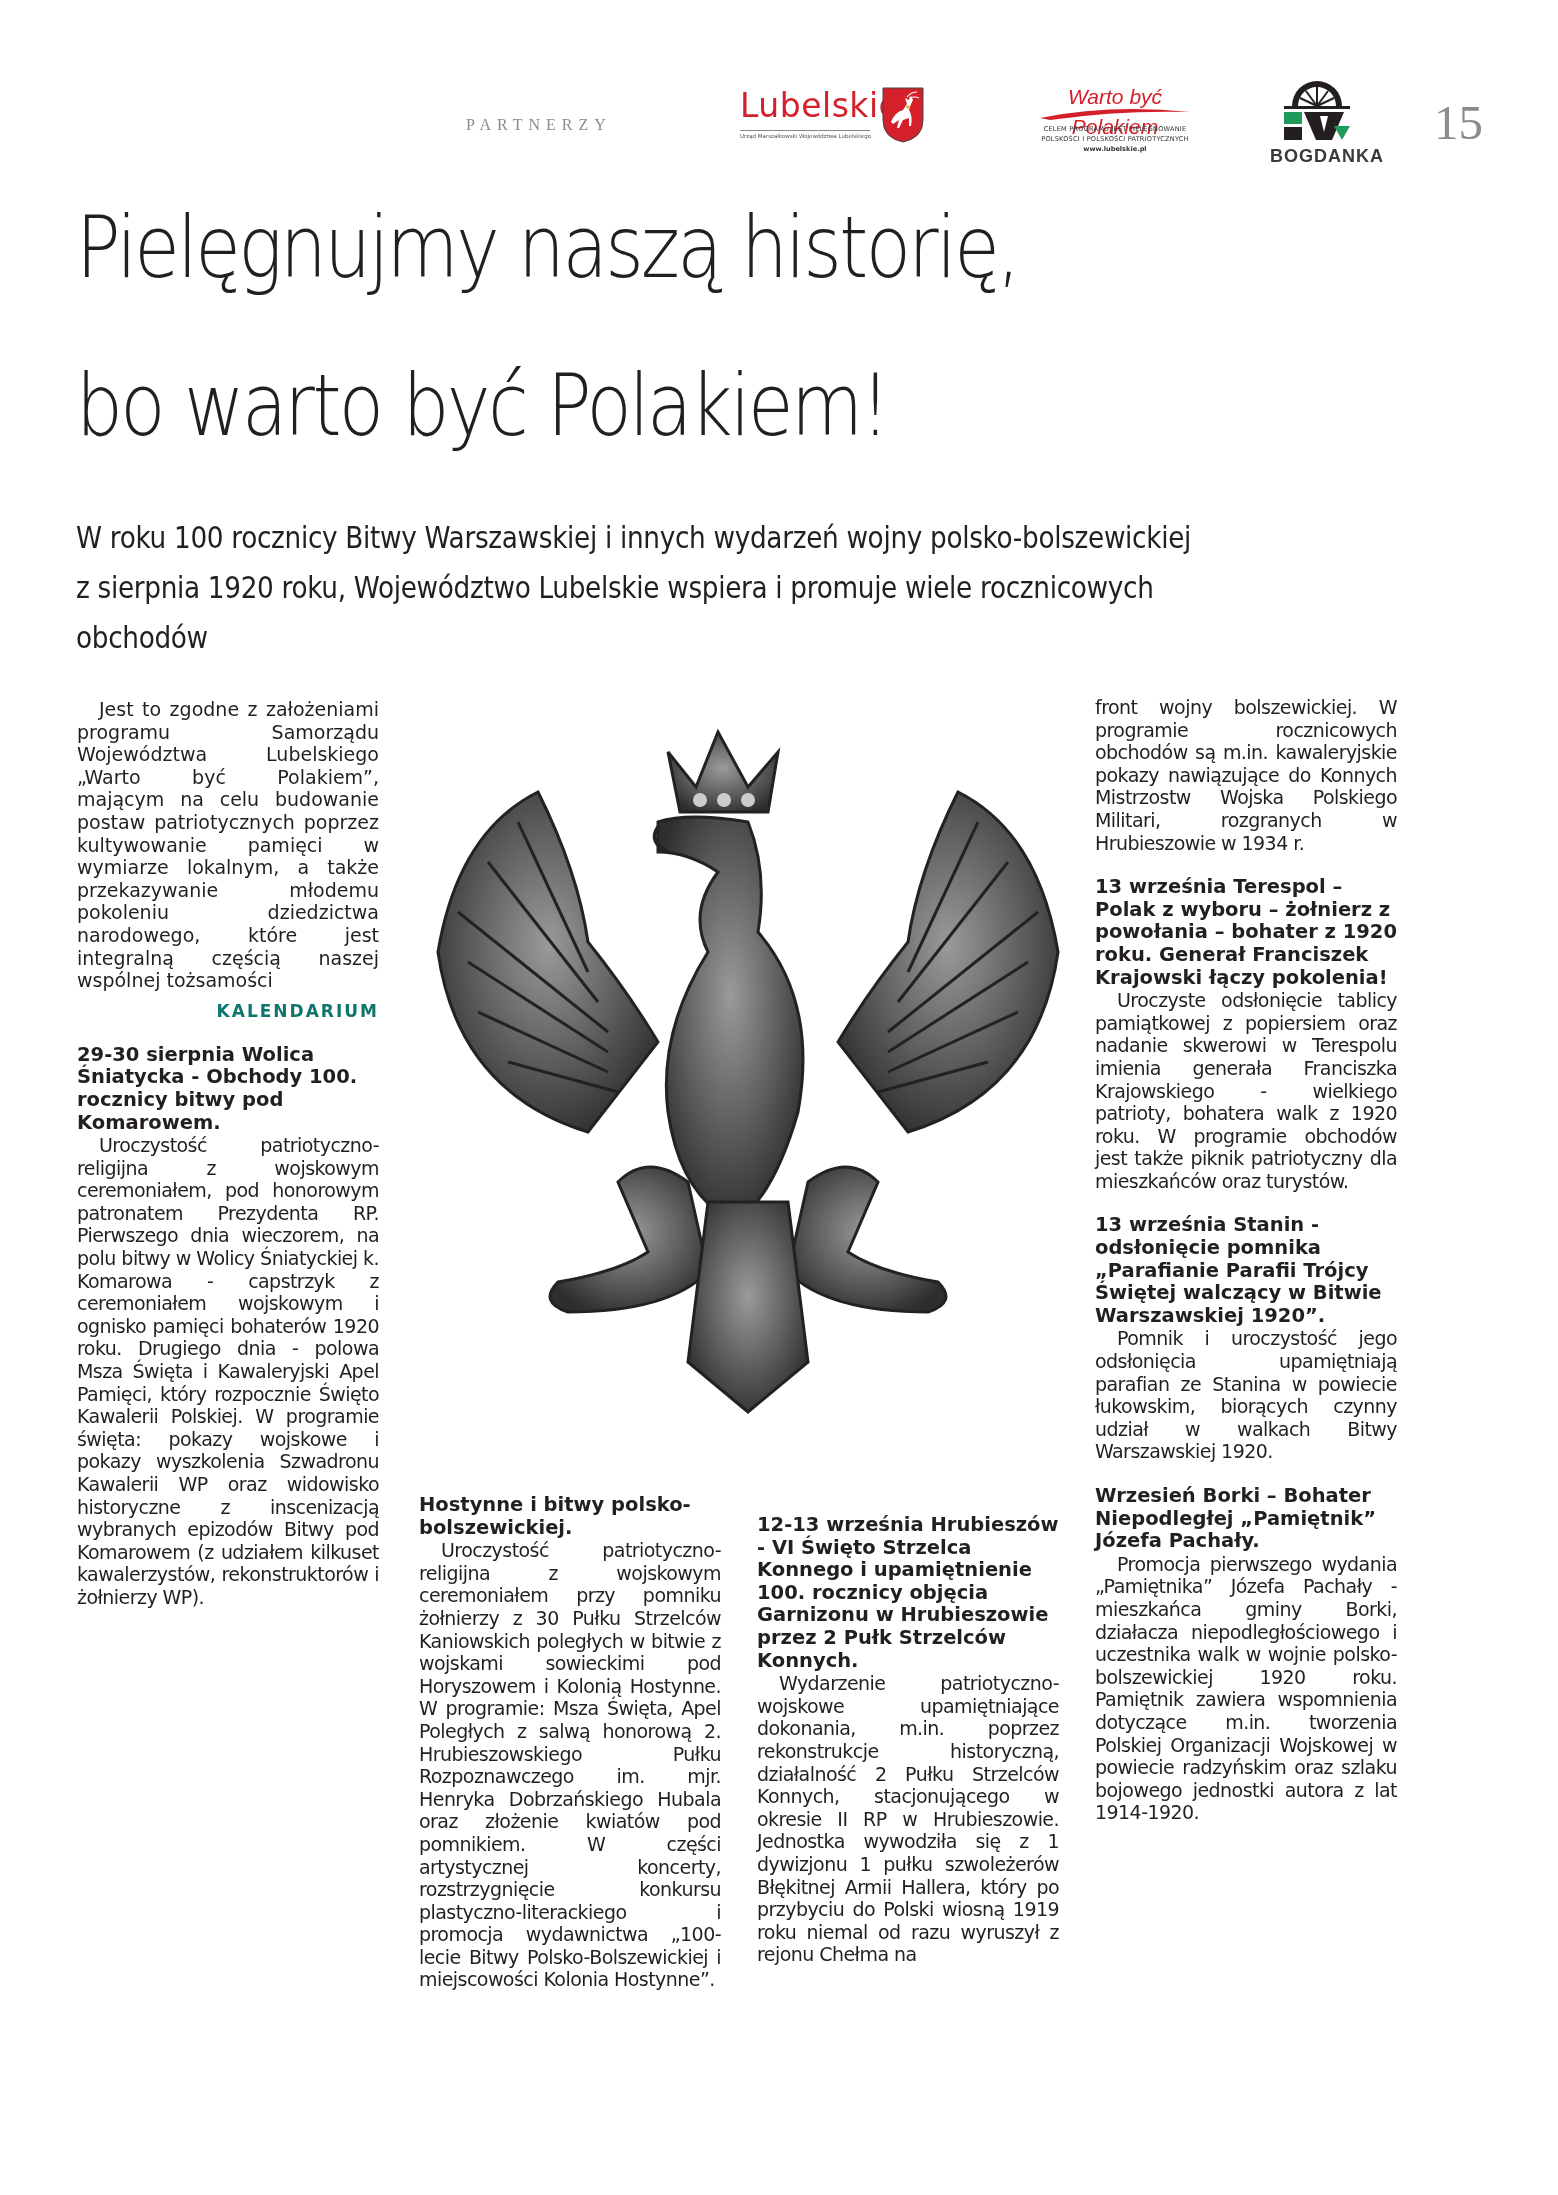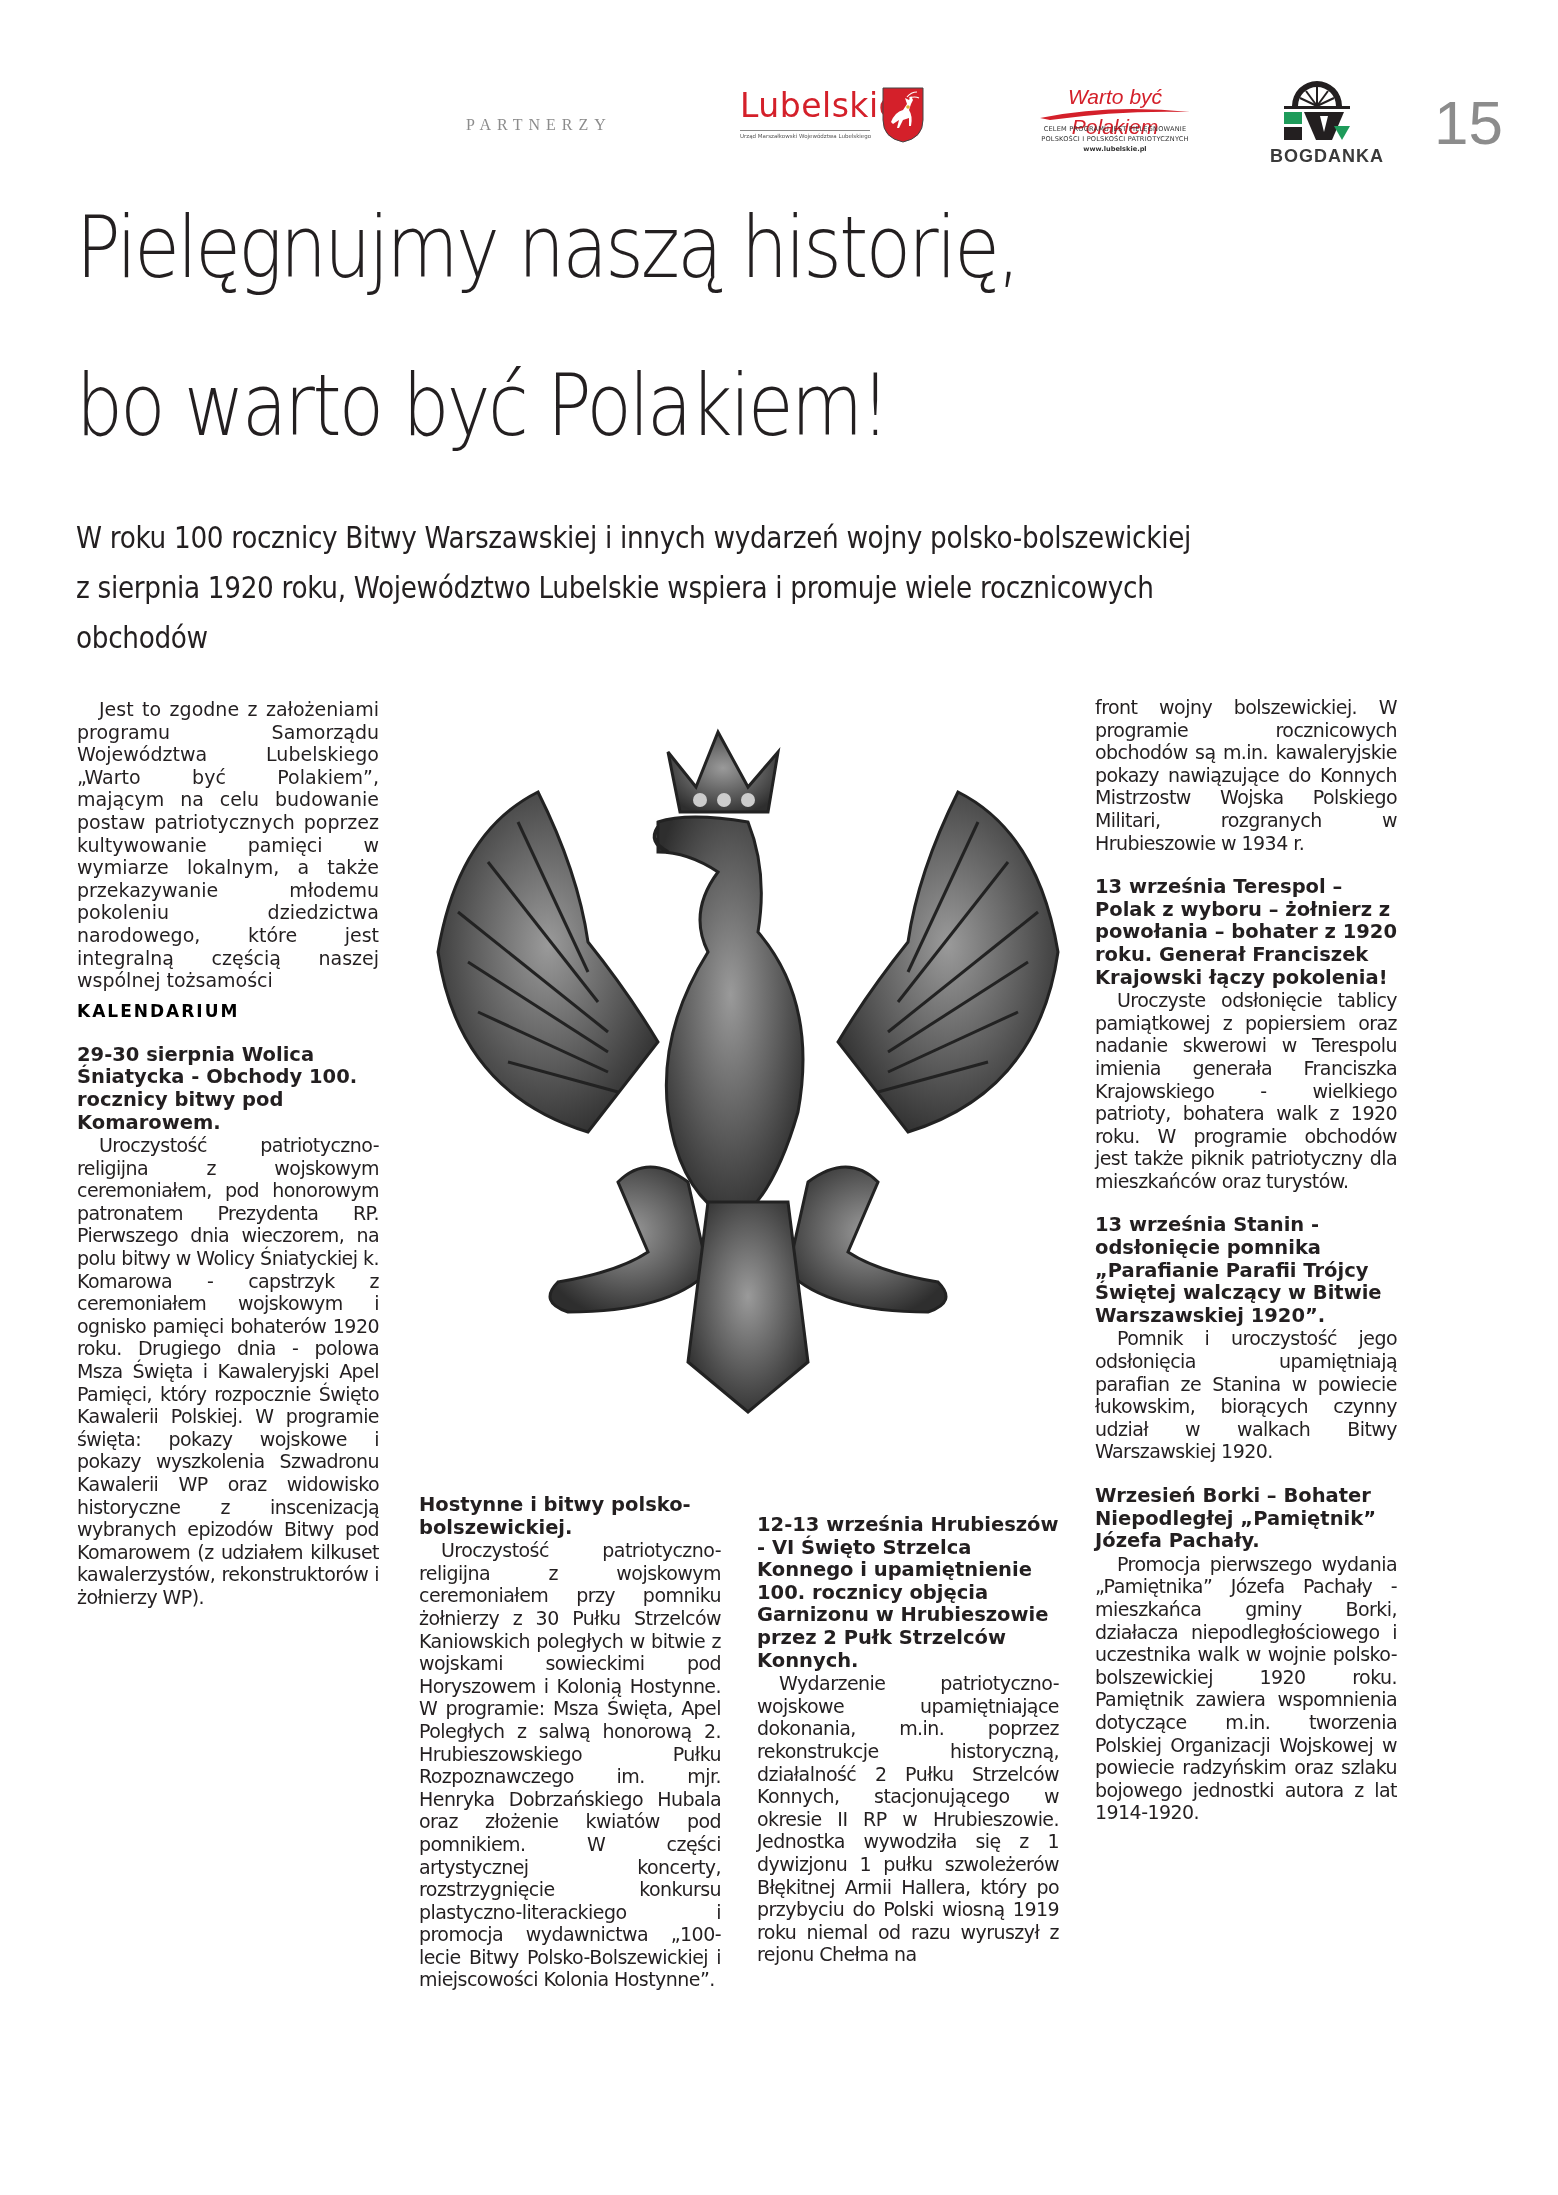--- a/index.html
+++ b/index.html
@@ -15,35 +15,35 @@
 
   .logo-warto { position:absolute; left:1030px; top:82px; width:170px; height:78px; text-align:center; }
   .logo-warto-script { font-family:Liberation Sans, sans-serif; font-style:italic; font-size:21px; color:#d4202a; display:block; height:30px; line-height:30px; }
   .logo-warto-swoosh { position:absolute; left:10px; top:24px; width:150px; height:14px; }
   .logo-warto-line { font-size:6.6px; color:#333; display:block; line-height:10px; letter-spacing:0.2px;text-align:center; }
   .logo-warto-url { font-size:6.6px; font-weight:bold; color:#333; display:block; line-height:10px; }
 
   .logo-bogdanka { position:absolute; left:1262px; top:76px; width:110px; height:92px; }
   .logo-bogdanka-text { position:absolute; left:8px; top:70px; font-family:Liberation Sans, sans-serif; font-weight:bold; font-size:18px; color:#3a3a3a; letter-spacing:1px; }
 
-  .page-number { position:absolute; left:1434px; top:86px; font-family:Liberation Sans, sans-serif; font-size:62px; line-height:74px; color:#8c8c8c; }
+  .page-number { position:absolute; left:1434px; top:86px; font-family:Liberation Serif, serif; font-size:49px; line-height:74px; color:#8c8c8c; }
 
   
   .headline { position:absolute; left:76px; top:168px; width:1440px; font-family:"DejaVu Sans", sans-serif; font-weight:200; font-size:86px; line-height:158px; letter-spacing:-3px; color:#231f20; transform:scaleX(0.86); transform-origin:left top; }
   .headline span { display:block; }
   .lead { position:absolute; left:76px; top:512px; width:1560px; font-family:"DejaVu Sans", sans-serif; font-size:31px; line-height:50px; color:#231f20; transform:scaleX(0.85); transform-origin:left top; letter-spacing:-0.4px; }
 
   
   .col { position:absolute; font-family:"DejaVu Sans", sans-serif; font-size:19px; line-height:22.6px; color:#231f20; text-align:justify; }
   .col p { margin:0; }
   .col .indent { text-indent:22px; }
   .col h3 { margin:0; font-size:19.5px; line-height:22.6px; font-weight:bold; text-align:left; }
   .col .gap { height:22px; }
   .col .narrow { letter-spacing:-0.55px; }
-  .col .kalendarium { color:#000000; font-weight:bold; font-size:17px; letter-spacing:2px; text-align:left; margin:8px 0 0 0; line-height:22px; }
+  .col .kalendarium { color:#0f766e; font-weight:bold; font-size:17px; letter-spacing:2px; text-align:right; margin:8px 0 0 0; line-height:22px; }
 
   .col1 { left:77px; top:698px; width:302px; }
   .col2 { left:419px; top:1494px; width:302px; }
   .col3 { left:757px; top:1514px; width:302px; }
   .col4 { left:1095px; top:696px; width:302px; }
 
   .eagle { position:absolute; left:418px; top:712px; width:660px; height:760px; }
 </style>
 </head>
 <body>

